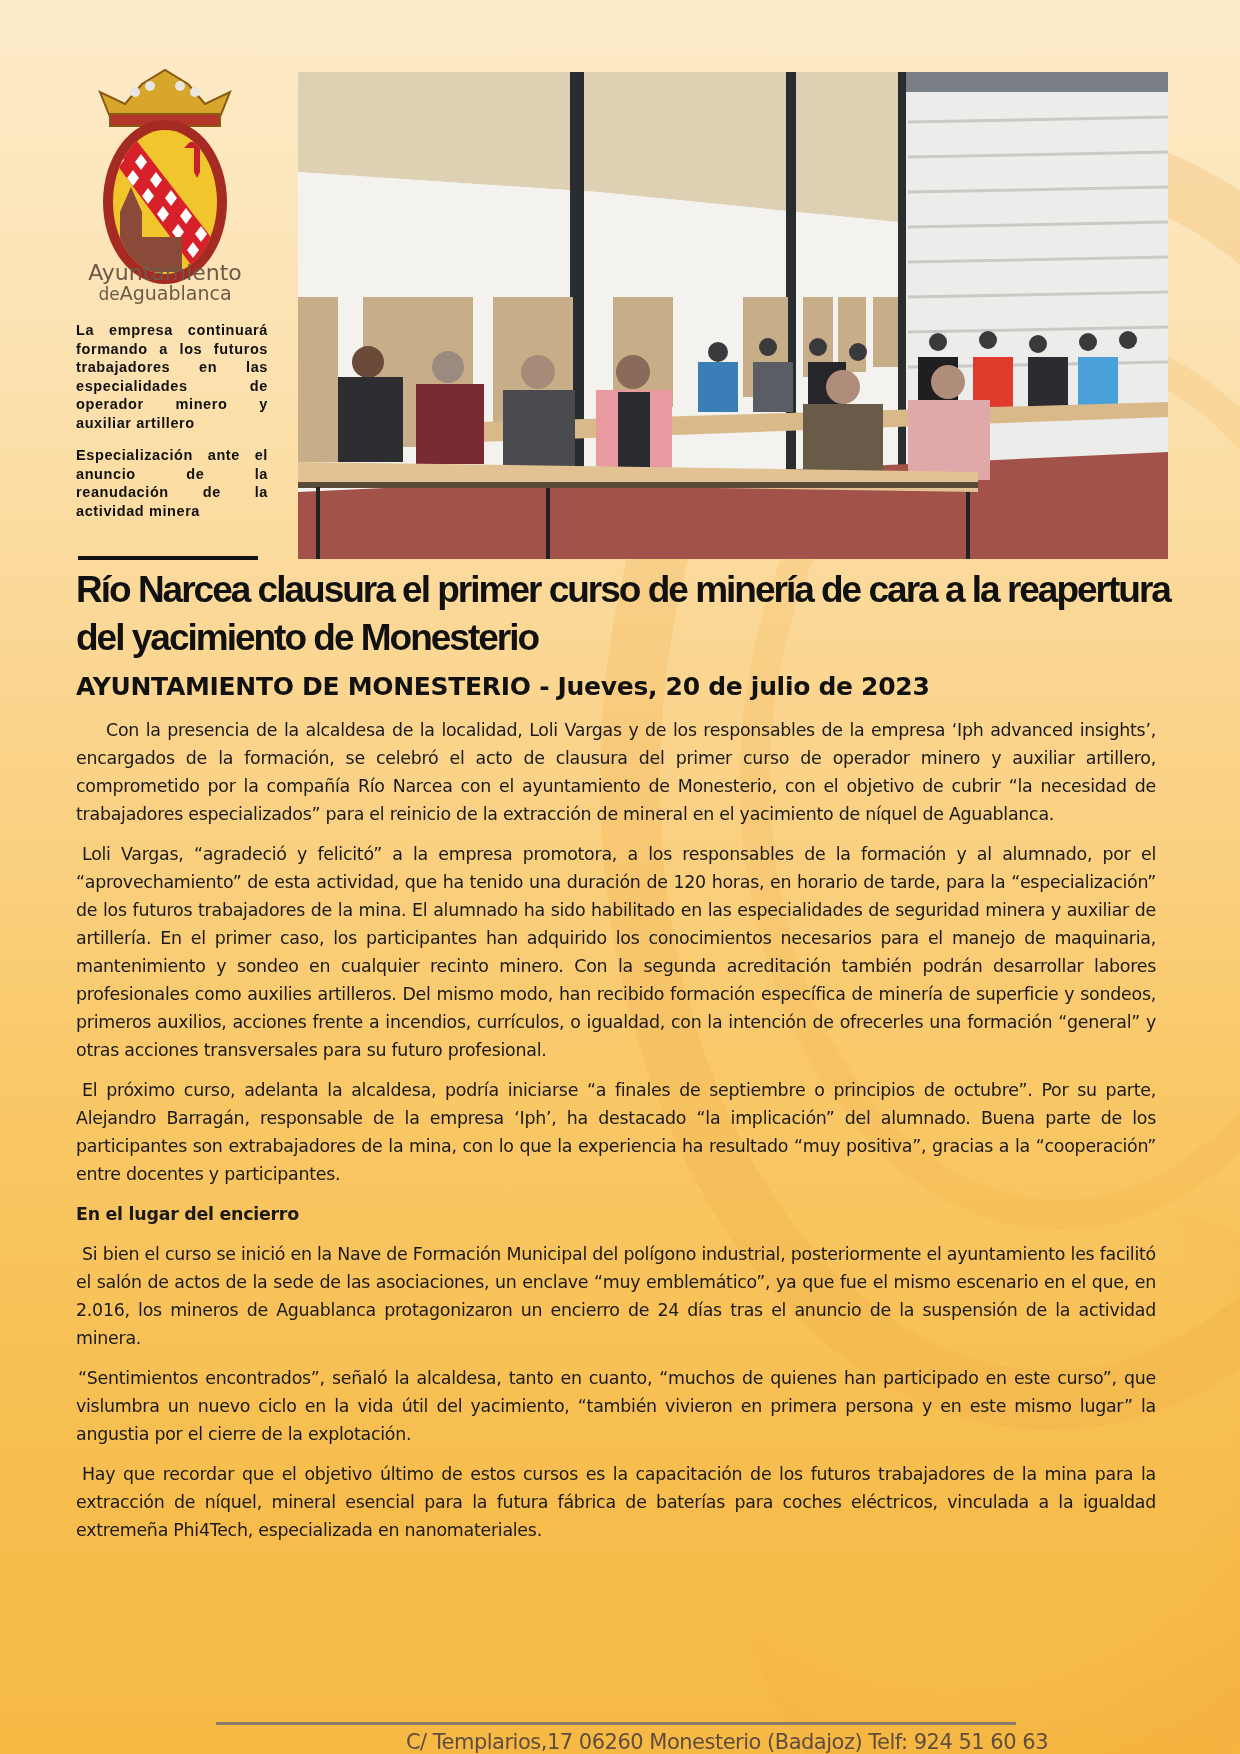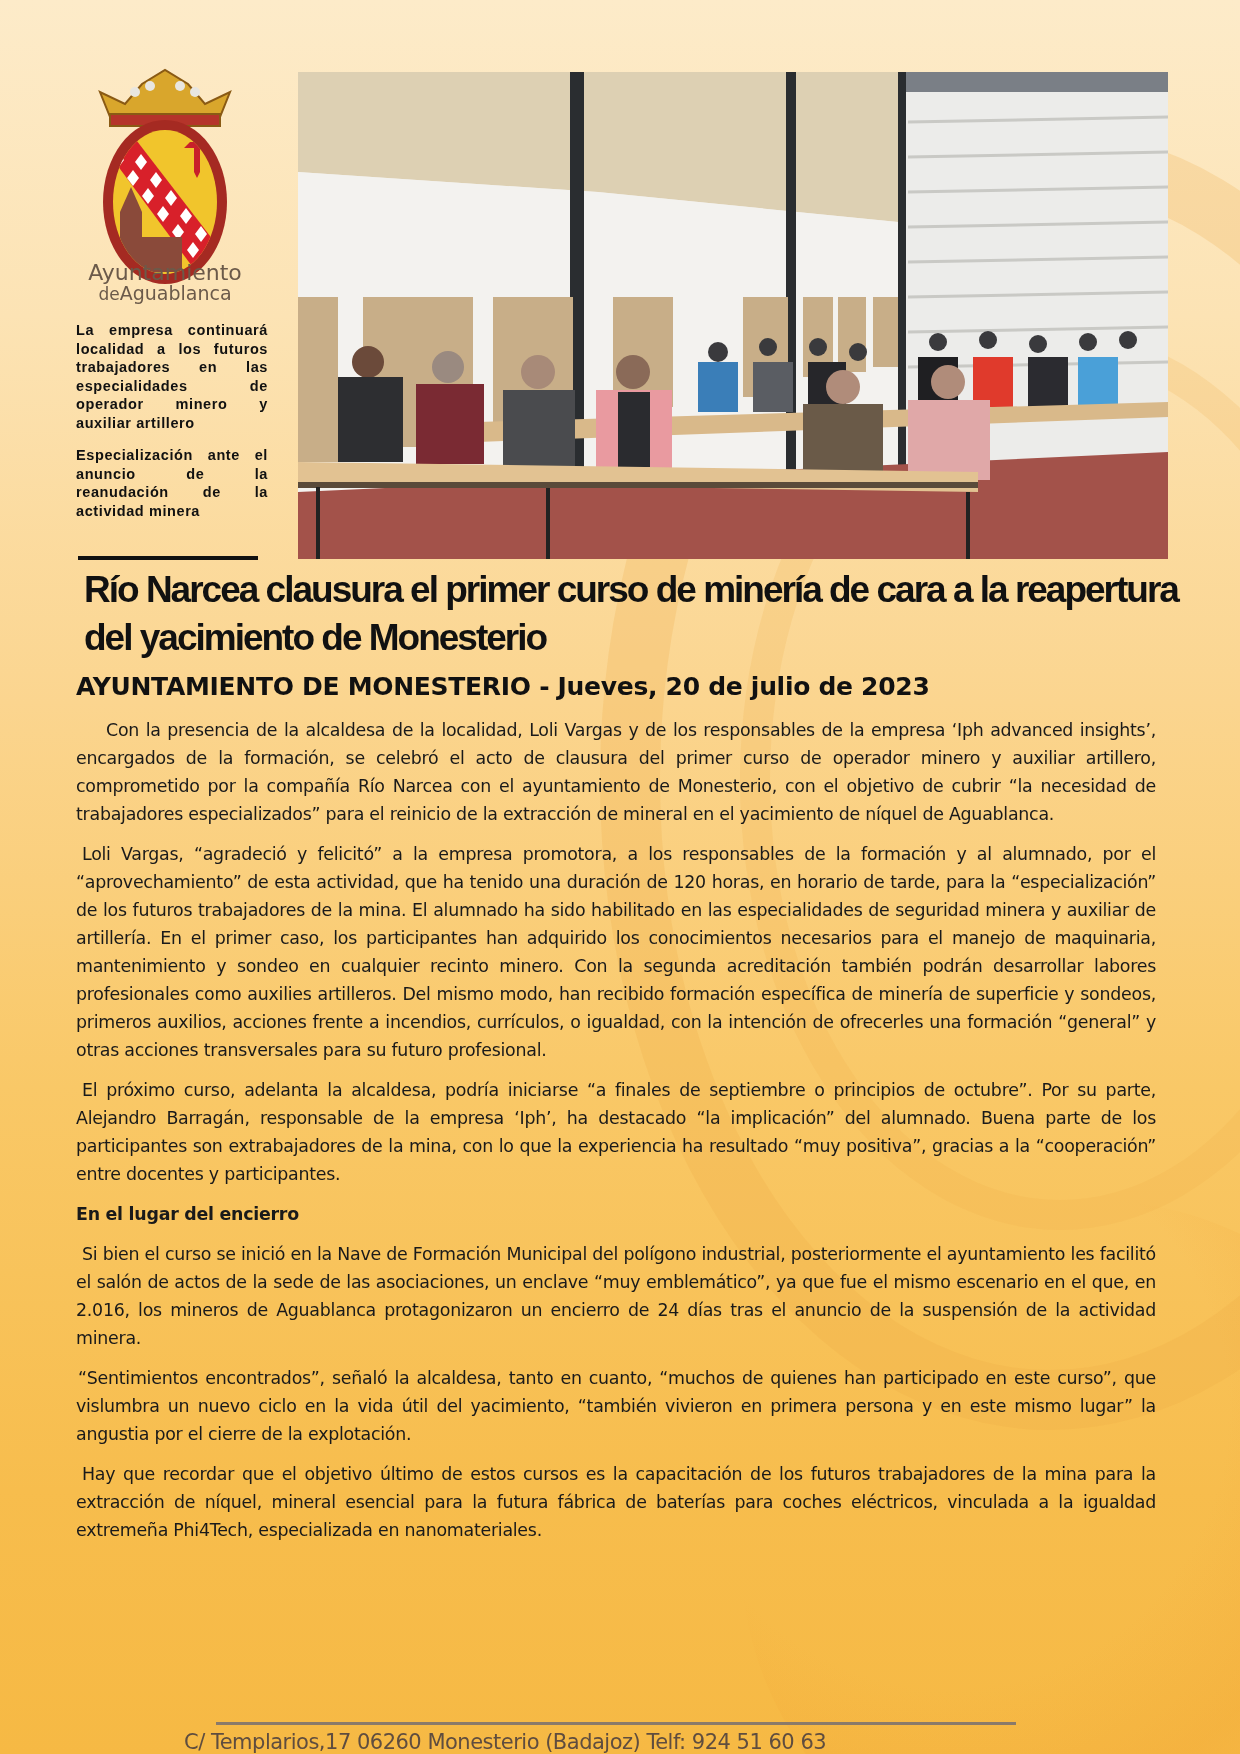--- a/index.html
+++ b/index.html
@@ -44,42 +44,42 @@
   .side1 { top: 321px; }
   .side2 { top: 446px; }
   .rule {
     position: absolute; left: 78px; top: 556px; width: 180px; height: 4px; background: #111;
   }
   .photo {
     position: absolute; left: 298px; top: 72px; width: 870px; height: 487px;
     overflow: hidden; background: #eae3d5;
   }
   .title {
-    position: absolute; left: 84px; top: 566px; width: 1100px;
+    position: absolute; left: 76px; top: 566px; width: 1100px;
     font-family: "Liberation Sans", sans-serif; font-weight: bold;
     font-size: 37px; line-height: 48px; color: #111; letter-spacing: -2px;
     margin: 0;
   }
   .byline {
     position: absolute; left: 76px; top: 672px;
     font-family: "DejaVu Sans", sans-serif; font-weight: bold; font-size: 25px; color: #111;
     letter-spacing: -0.3px;
   }
   .body {
     position: absolute; left: 76px; top: 712px; width: 1080px;
     font-family: "DejaVu Sans", sans-serif; font-size: 17.4px; line-height: 28px; color: #1a1a1a;
     text-align: justify; letter-spacing: -0.25px;
   }
   .body p { margin: 4px 0 12px 0; }
   .body p.sub { font-weight: bold; margin-bottom: 12px; }
   .footer-rule {
     position: absolute; left: 216px; top: 1722px; width: 800px; height: 3px; background: #8a7a6a;
   }
   .footer {
-    position: absolute; left: 184px; top: 1730px; width: 880px; text-align: left;
+    position: absolute; left: 168px; top: 1730px; width: 880px; text-align: right;
     font-family: "DejaVu Sans", sans-serif; font-size: 21px; color: #5f4d3f; letter-spacing: -0.5px;
   }
 </style>
 </head>
 <body>
 
 <div class="watermark"></div>
 <div class="watermark2"></div>
 <div class="sweep"></div>
 
@@ -121,21 +121,21 @@
     <path d="M30 150 L41 125 L52 150 Z" fill="#8a4a3a"></path>
     <rect x="52" y="175" width="40" height="35" fill="#8a4a3a"></rect>
   </g>
 </svg>
 
 <div class="logo-text">
   <span class="l1">Ayuntamiento</span>
   <span class="l2"><span class="de">de</span><span>Aguablanca</span></span>
 </div>
 
-<div class="side side1">La empresa continuará localidad a los futuros trabajadores en las especialidades de operador minero y auxiliar artillero</div>
+<div class="side side1">La empresa continuará formando a los futuros trabajadores en las especialidades de operador minero y auxiliar artillero</div>
 <div class="side side2">Especialización ante el anuncio de la reanudación de la actividad minera</div>
 <div class="rule"></div>
 
 <svg class="photo" viewBox="0 0 870 487" preserveAspectRatio="none">
   <rect x="0" y="0" width="870" height="487" fill="#efe9de"></rect>
 
   <path d="M0 0 L600 0 L600 150 L300 120 L0 100 Z" fill="#ddd0b3"></path>
 
   <path d="M0 100 L300 120 L600 150 L600 400 L0 430 Z" fill="#f3f2ef"></path>
 

